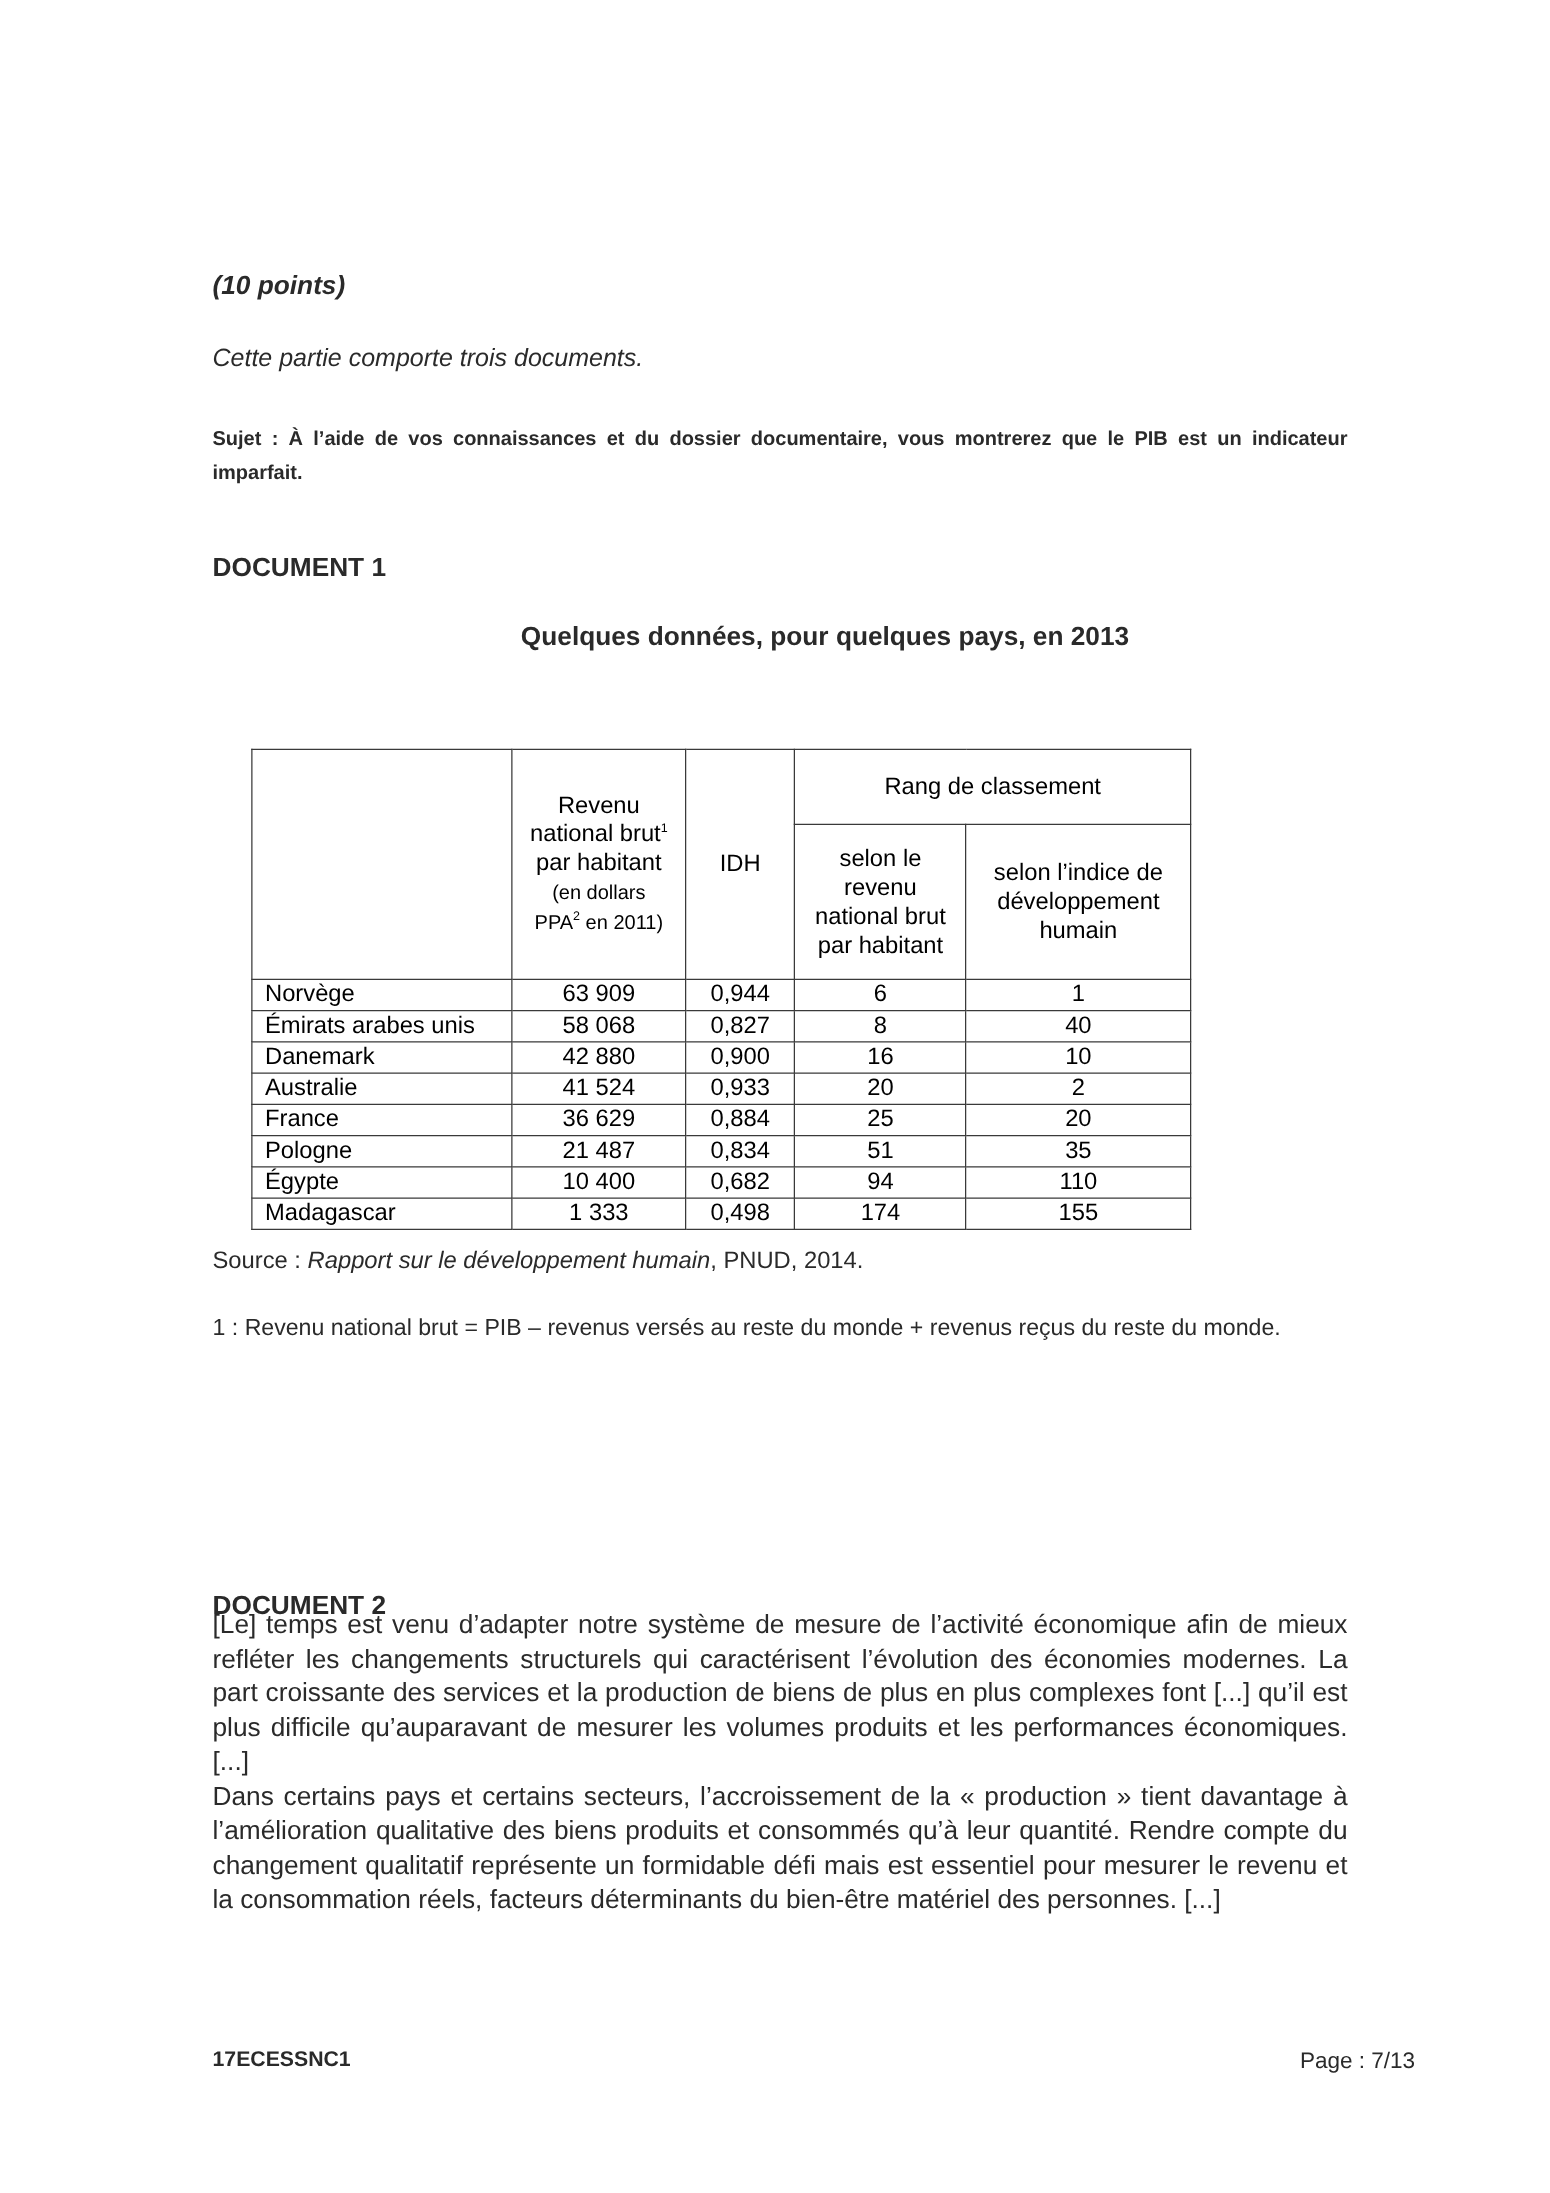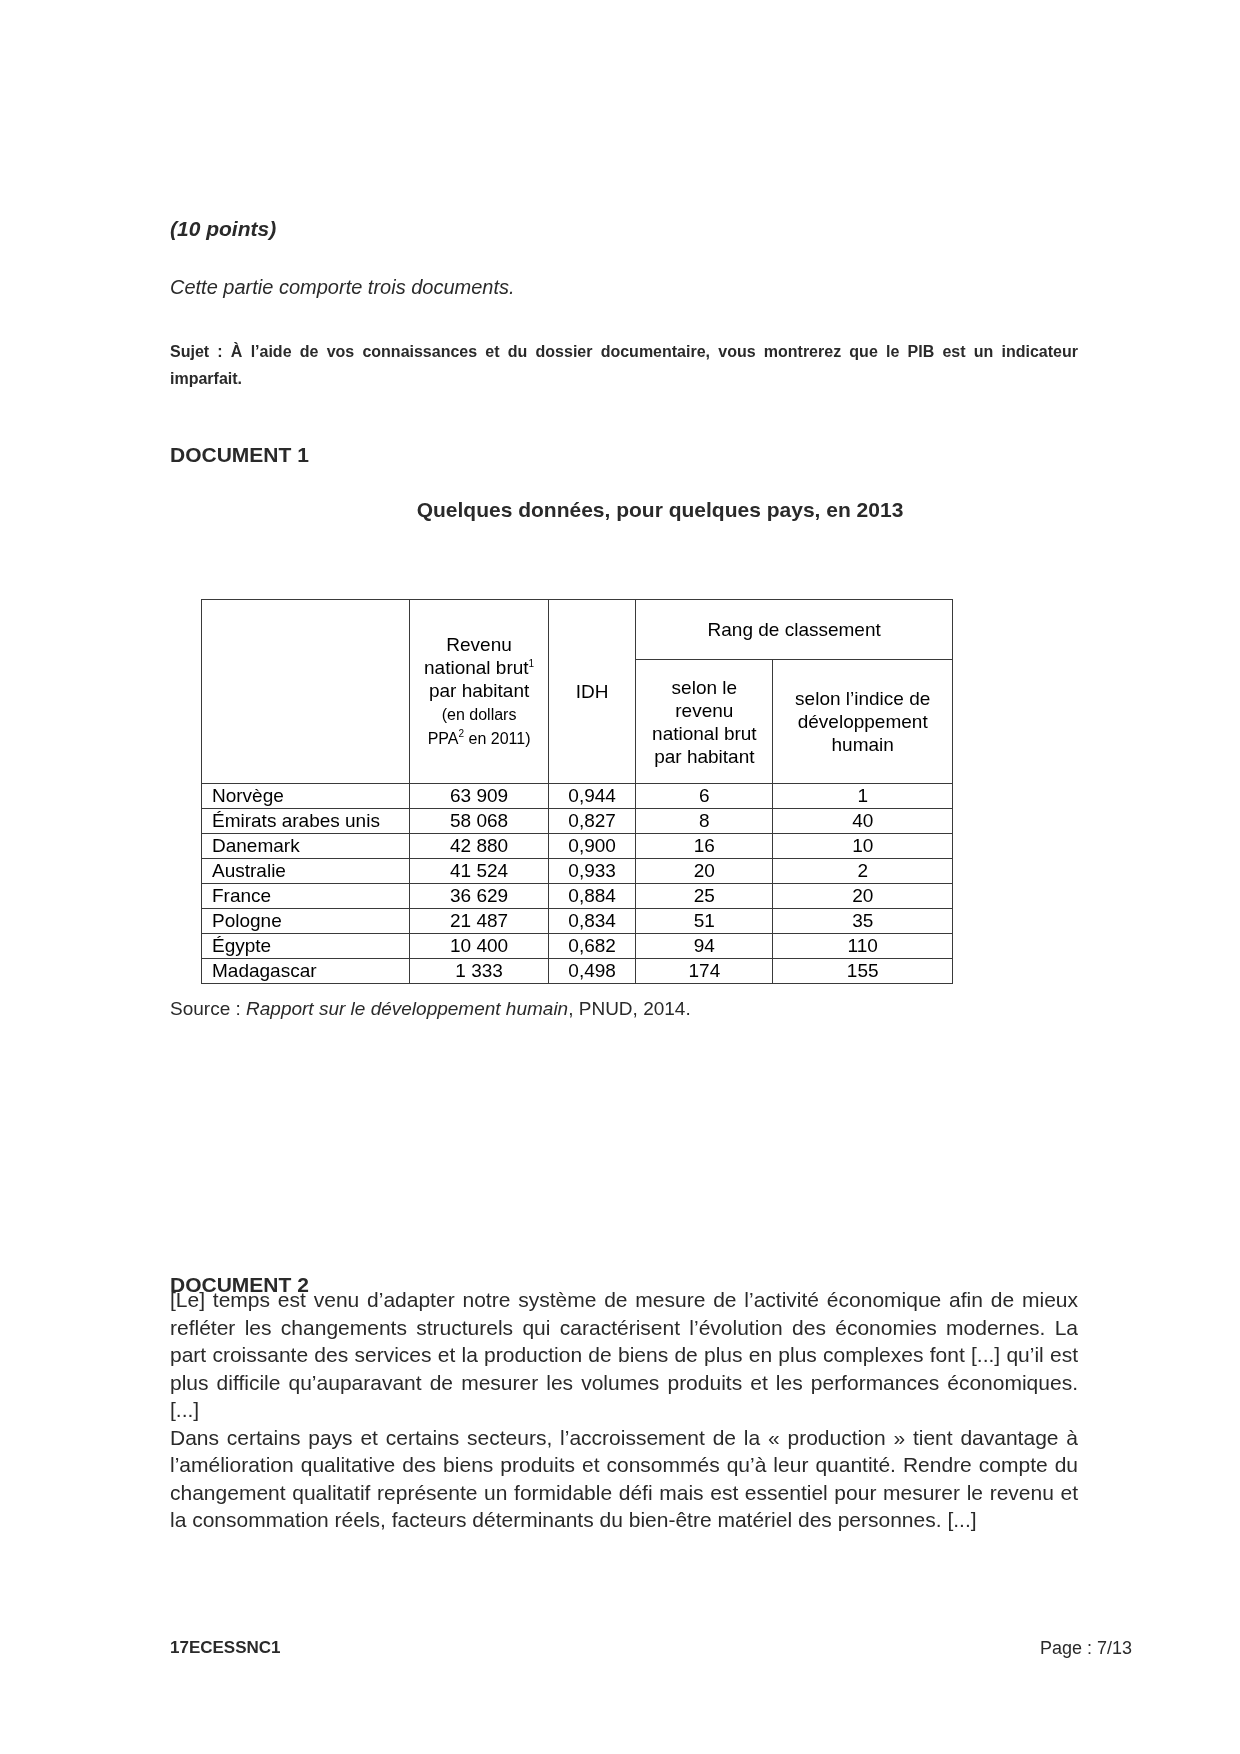--- a/index.html
+++ b/index.html
@@ -129,20 +129,21 @@
         <td>155</td>
       </tr>
     </tbody>
 </table>
 
 <div class="abs source">
   <span>Source : </span><i>Rapport sur le développement humain</i><span>, PNUD, 2014.</span>
 </div>
 
 <div class="abs footnotes">
+  <p>1 : Revenu national brut = PIB – revenus versés  au reste du monde + revenus reçus du reste du monde.</p>
 </div>
 
 <div class="abs heading doc2">DOCUMENT 2</div>
 
 <div class="abs text2">
   <p>[Le] temps est venu d’adapter notre système de mesure de l’activité économique afin de mieux refléter les changements structurels qui caractérisent l’évolution des économies modernes. La part croissante des services et la production de biens de plus en plus complexes font [...] qu’il est plus difficile qu’auparavant de mesurer les volumes produits et les performances économiques. [...]</p>
   <p>Dans certains pays et certains secteurs, l’accroissement de la « production » tient davantage à l’amélioration qualitative des biens produits et consommés qu’à leur quantité. Rendre compte du changement qualitatif représente un formidable défi mais est essentiel pour mesurer le revenu et la consommation réels, facteurs déterminants du bien-être matériel des personnes.  [...]</p>
 </div>
 
 <div class="abs footer-code">17ECESSNC1</div>

